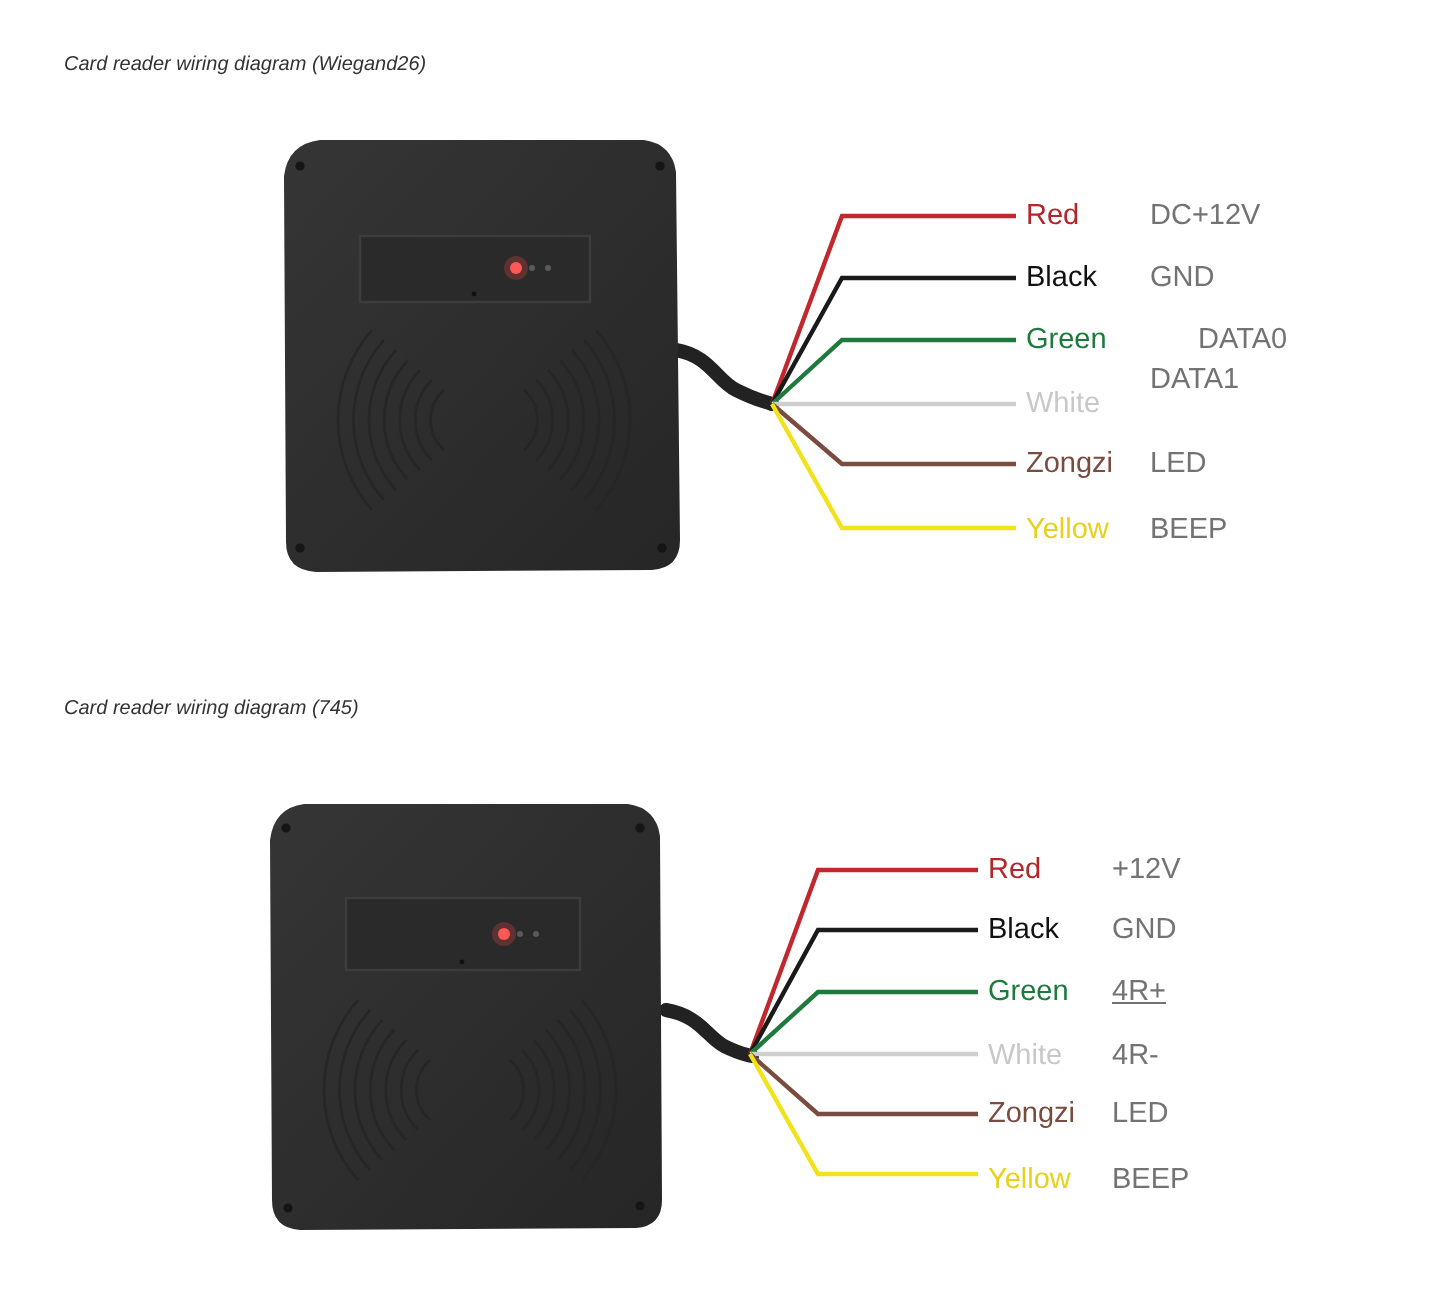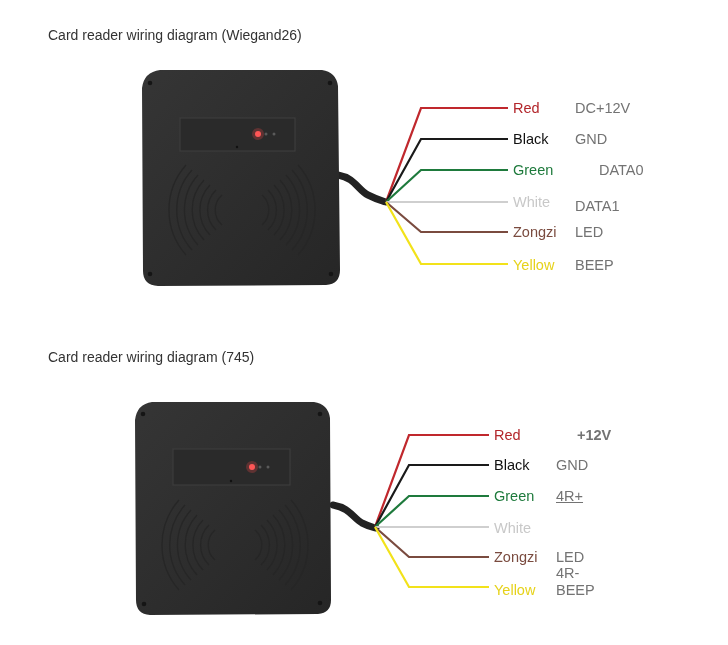--- a/index.html
+++ b/index.html
@@ -1,18 +1,18 @@
 <!DOCTYPE html>
 <html><head>
 <meta charset="utf-8">
 <style>
   html, body { margin:0; padding:0; background:#ffffff; }
   body { width:728px; height:645px; position:relative; overflow:hidden;
          font-family:"Liberation Sans", sans-serif; }
-  .title { position:absolute; left:48px; font-size:14px; color:#333333; }
+  .title { position:absolute; left:32px; font-size:10px; color:#333333;font-style:italic; }
   .diagram { position:absolute; left:0; width:676px; height:260px; }
   svg { position:absolute; left:0; top:0; }
   .lbl { position:absolute; font-size:14.5px; line-height:18px; white-space:nowrap; }
   .sig { position:absolute; font-size:14.5px; line-height:18px; color:#737373; white-space:nowrap; }
 </style>
 </head>
 <body>
 
 <div class="title" style="top:27px;">Card reader wiring diagram (Wiegand26)</div>
 
@@ -70,21 +70,21 @@
   <div class="lbl" style="left:513px; top:39px; color:#b3262b;">Red</div>
   <div class="sig" style="left:575px; top:39px;">DC+12V</div>
 
   <div class="lbl" style="left:513px; top:70px; color:#111111;">Black</div>
   <div class="sig" style="left:575px; top:70px;">GND</div>
 
   <div class="lbl" style="left:513px; top:101px; color:#1e7a3c;">Green</div>
   <div class="sig" style="left:599px; top:101px;">DATA0</div>
 
   <div class="lbl" style="left:513px; top:133px; color:#c8c8c8;">White</div>
-  <div class="sig" style="left:575px; top:137px;">DATA1</div>
+  <div class="sig" style="left:575px; top:121px;">DATA1</div>
 
   <div class="lbl" style="left:513px; top:163px; color:#7a4b3f;">Zongzi</div>
   <div class="sig" style="left:575px; top:163px;">LED</div>
 
   <div class="lbl" style="left:513px; top:196px; color:#e6d21a;">Yellow</div>
   <div class="sig" style="left:575px; top:196px;">BEEP</div>
 </div>
 
 <div class="title" style="top:349px;">Card reader wiring diagram (745)</div>
 
@@ -128,29 +128,29 @@
       <polyline points="375,137 409,45 489,45" stroke="#c0282d"></polyline>
       <polyline points="375,137 409,75 489,75" stroke="#1a1a1a"></polyline>
       <polyline points="375,137 409,106 489,106" stroke="#1e7a3c"></polyline>
       <polyline points="375,137 489,137" stroke="#cfcfcf"></polyline>
       <polyline points="375,137 409,167 489,167" stroke="#7a4b3f"></polyline>
       <polyline points="375,137 409,197 489,197" stroke="#f2e21a"></polyline>
     </g>
   </svg>
 
   <div class="lbl" style="left:494px; top:36px; color:#b3262b;">Red</div>
-  <div class="sig" style="left:577px; top:36px;font-weight:bold;">+12V</div>
+  <div class="sig" style="left:556px; top:36px;">+12V</div>
 
   <div class="lbl" style="left:494px; top:66px; color:#111111;">Black</div>
   <div class="sig" style="left:556px; top:66px;">GND</div>
 
   <div class="lbl" style="left:494px; top:97px; color:#1e7a3c;">Green</div>
   <div class="sig" style="left:556px; top:97px;text-decoration:underline;">4R+</div>
 
   <div class="lbl" style="left:494px; top:129px; color:#c8c8c8;">White</div>
-  <div class="sig" style="left:556px; top:129px;margin-top:45px;">4R-</div>
+  <div class="sig" style="left:556px; top:129px;">4R-</div>
 
   <div class="lbl" style="left:494px; top:158px; color:#7a4b3f;">Zongzi</div>
   <div class="sig" style="left:556px; top:158px;">LED</div>
 
   <div class="lbl" style="left:494px; top:191px; color:#e6d21a;">Yellow</div>
   <div class="sig" style="left:556px; top:191px;">BEEP</div>
 </div>
 
 </body></html>

